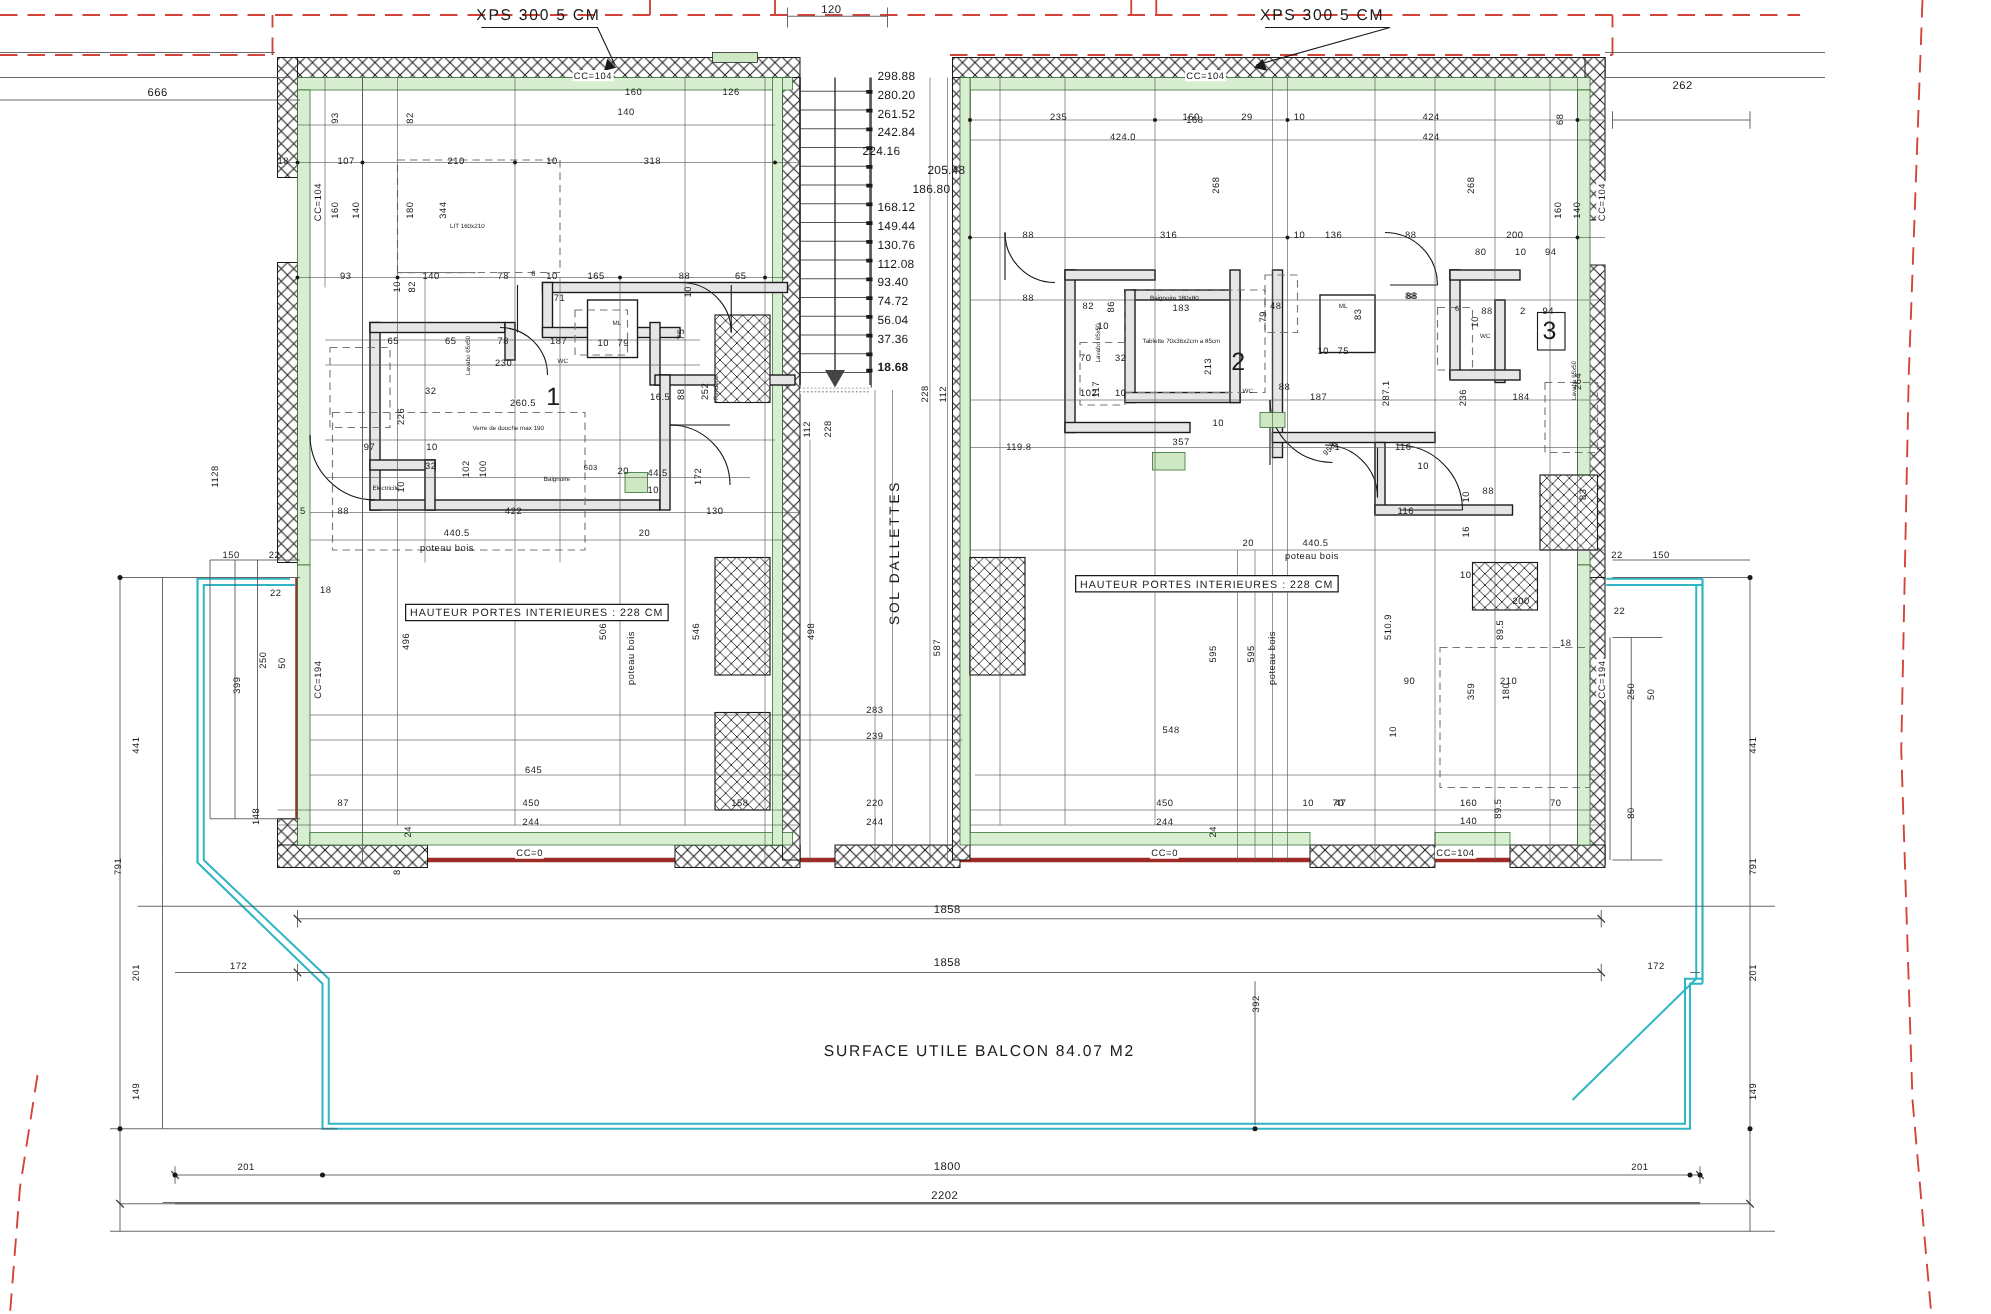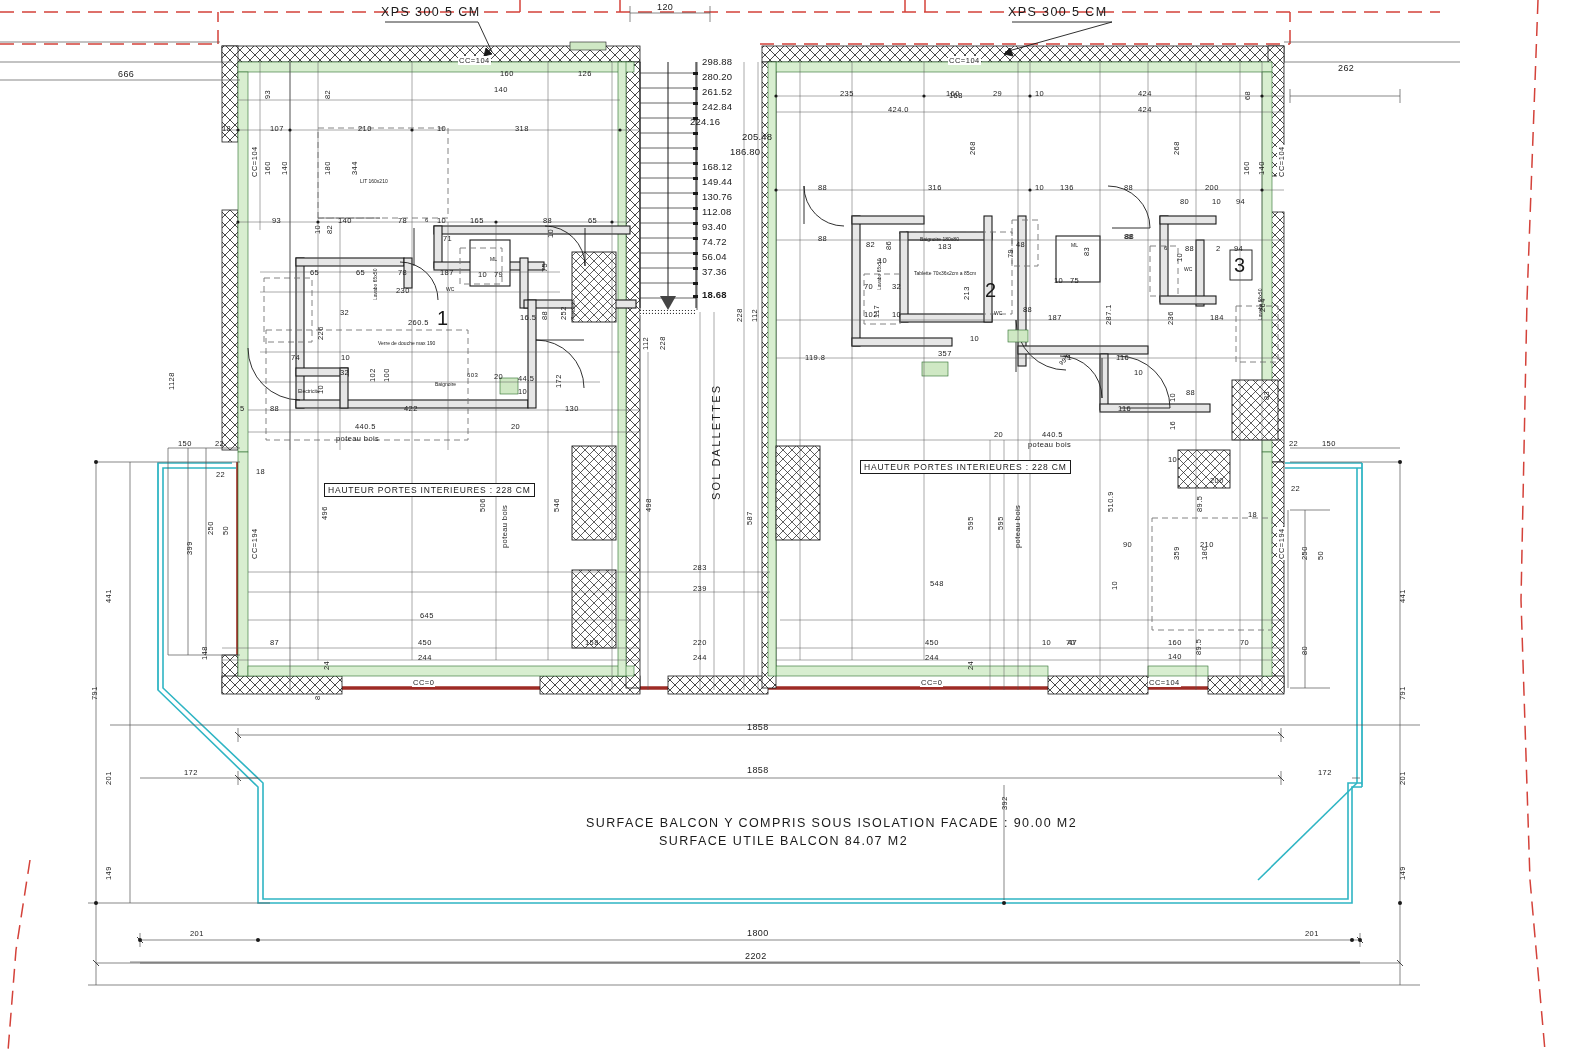--- a/index.html
+++ b/index.html
@@ -459,21 +459,20 @@
 <div class="txt ccl dim-v" style="left:250px;top:178px;">CC=104</div>
 <div class="txt ccl dim-v" style="left:1277px;top:178px;">CC=104</div>
 <div class="txt ccl dim-v" style="left:250px;top:560px;">CC=194</div>
 <div class="txt ccl dim-v" style="left:1277px;top:560px;">CC=194</div>
 
 <div class="txt boxlabel" style="left:324px;top:483px;">HAUTEUR PORTES INTERIEURES : 228 CM</div>
 <div class="txt boxlabel" style="left:860px;top:460px;">HAUTEUR PORTES INTERIEURES : 228 CM</div>
 
 <div class="txt vtext dim-v" style="left:710px;top:500px;">SOL DALLETTES</div>
 
-<div class="txt note" style="left:586px;top:816px;">SURFACE BALCON Y COMPRIS SOUS ISOLATION FACADE : 90.00 M2</div>
 <div class="txt note" style="left:659px;top:834px;">SURFACE UTILE BALCON 84.07 M2</div>
 
 <div class="txt dim-sm" style="left:336px;top:434px;">poteau bois</div>
 <div class="txt dim-sm" style="left:1028px;top:440px;">poteau bois</div>
 <div class="txt dim-sm dim-v" style="left:500px;top:548px;">poteau bois</div>
 <div class="txt dim-sm dim-v" style="left:1013px;top:548px;">poteau bois</div>
 
 <div class="txt roomnum" style="left:437px;top:307px;">1</div>
 <div class="txt roomnum" style="left:985px;top:279px;">2</div>
 <div class="txt roomnum" style="left:1234px;top:254px;">3</div>
@@ -529,21 +528,21 @@
 <div class="txt dim-sm" style="left:440px;top:268px;">187</div>
 <div class="txt dim-sm" style="left:396px;top:286px;">230</div>
 <div class="txt dim-sm" style="left:478px;top:270px;">10</div>
 <div class="txt dim-sm" style="left:494px;top:270px;">79</div>
 <div class="txt dim-sm" style="left:520px;top:313px;">16.5</div>
 <div class="txt dim-sm dim-v" style="left:540px;top:320px;">88</div>
 <div class="txt dim-sm dim-v" style="left:559px;top:320px;">252</div>
 <div class="txt dim-sm" style="left:340px;top:308px;">32</div>
 <div class="txt dim-sm dim-v" style="left:316px;top:340px;">226</div>
 <div class="txt dim-sm" style="left:408px;top:318px;">260.5</div>
-<div class="txt dim-sm" style="left:291px;top:353px;">74</div>
+<div class="txt dim-sm" style="left:291px;top:353px;">97</div>
 <div class="txt dim-sm" style="left:341px;top:353px;">10</div>
 <div class="txt dim-sm" style="left:340px;top:368px;">32</div>
 <div class="txt dim-sm dim-v" style="left:382px;top:382px;">100</div>
 <div class="txt dim-sm dim-v" style="left:368px;top:382px;">102</div>
 <div class="txt dim-xs" style="left:467px;top:372px;">603</div>
 <div class="txt dim-sm" style="left:494px;top:372px;">20</div>
 <div class="txt dim-sm" style="left:518px;top:374px;">44.5</div>
 <div class="txt dim-sm" style="left:518px;top:387px;">10</div>
 <div class="txt dim-sm dim-v" style="left:554px;top:388px;">172</div>
 <div class="txt dim-sm dim-v" style="left:316px;top:394px;">10</div>

